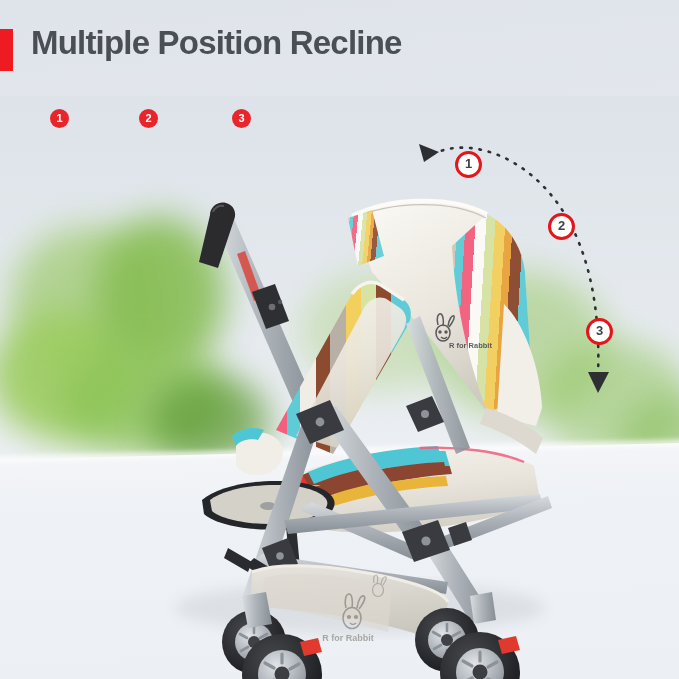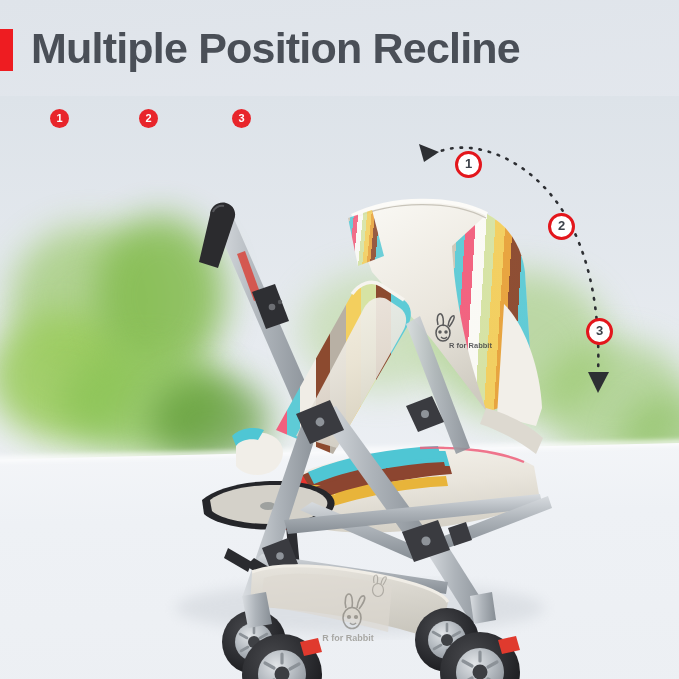--- a/index.html
+++ b/index.html
@@ -23,21 +23,21 @@
     position: absolute; left: 0; top: 0;
     width: 679px; height: 96px;
   }
   .accent-bar {
     position: absolute; left: 0; top: 29px;
     width: 13px; height: 42px;
     background: #ee1c21;
   }
   .title {
     position: absolute; left: 31px; top: 24px;
-    font-size: 43px;
+    font-size: 33px;
     font-weight: bold;
     color: #4a4f57;
     letter-spacing: -0.8px;
     white-space: nowrap;
   }
 
   
   .diagram-card {
     position: absolute; left: 26px; top: 101px;
     width: 281px; height: 83px;

